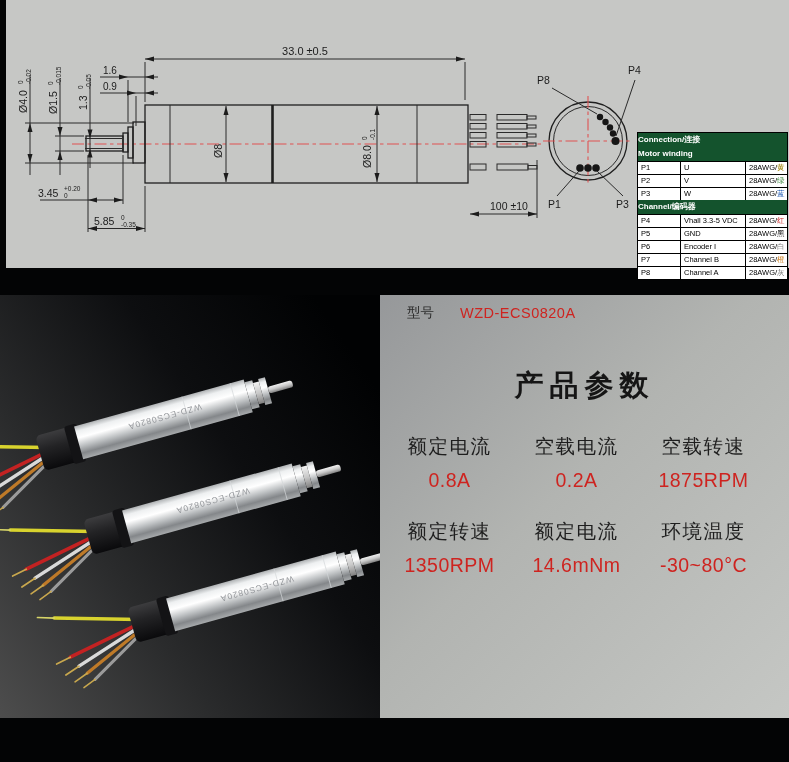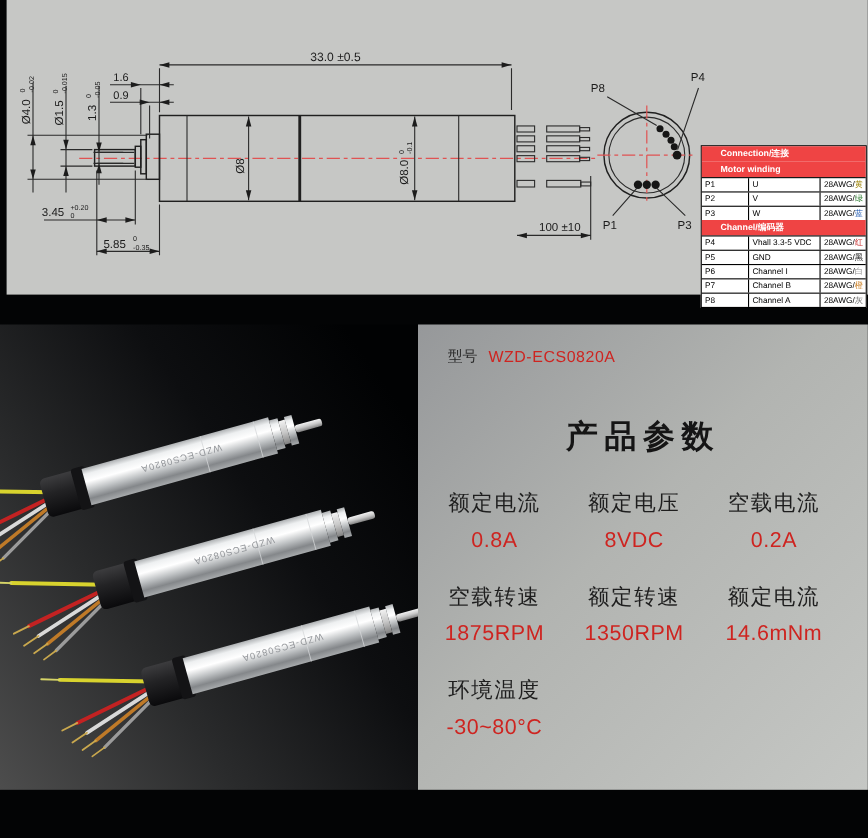--- a/index.html
+++ b/index.html
@@ -14,40 +14,40 @@
   .dline{stroke:#2a2a2a;stroke-width:1;fill:none}
   .pline{stroke:#1f1f1f;stroke-width:1.3;fill:none}
   .redcl{stroke:#e05353;stroke-width:1.1;fill:none;stroke-dasharray:12 3.5 3.5 3.5}
   .arr{fill:#1c1c1c}
 
   
   .conn-table{
     position:absolute;left:637px;top:132px;width:149px;background:#fff;
     border:1px solid #000;font-size:7.5px;color:#000;line-height:10px;
   }
-  .t-black{background:#ef4444;color:#fff;font-weight:bold;font-size:8px;padding:2px 17px}
+  .t-black{background:#14532d;color:#fff;font-weight:bold;font-size:8px;padding:2px 0}
   .t-row{display:flex;border-top:1px solid #000}
   .t-row span{padding:1px 3px;white-space:nowrap;overflow:hidden}
   .t-c1{width:36px;border-right:1px solid #000}
   .t-c2{width:58px;border-right:1px solid #000}
   .t-c3{flex:1}
 
   
   .photo{
     position:absolute;left:0;top:295px;width:380px;height:423px;
     background:linear-gradient(55deg,#4d4d4d 0%,#2a2b2c 32%,#0d0e10 62%,#010203 90%);
   }
   .photo svg{position:absolute;left:0;top:0}
 
   .panel{
     position:absolute;left:380px;top:295px;width:409px;height:423px;
     background:linear-gradient(135deg,#96989a 0%,#b2b4b1 45%,#c5c7c4 100%);
     color:#1e1e1e;
   }
-  .model-row{display:flex;align-items:flex-end;gap:10px;padding:20px 0 0 27px}
+  .model-row{display:flex;align-items:center;gap:26px;padding:9px 0 0 27px}
   .model-label{font-size:13.5px;color:#2b2b2b}
   .model-value{font-size:14.5px;color:#ce2420;letter-spacing:.5px}
   .panel-title{margin:44px 0 0 0;text-align:center;font-size:29px;font-weight:600;
     letter-spacing:6px;color:#151515}
   .spec-grid{display:grid;grid-template-columns:1fr 1fr 1fr;row-gap:26px;
     margin-top:27px;padding:0 22px 0 6px}
   .spec-cell{text-align:center}
   .spec-label{font-size:19.5px;letter-spacing:1.5px;color:#1e1e1e}
   .spec-value{margin-top:9px;font-size:19.5px;color:#ce2420;letter-spacing:.5px}
 </style>
@@ -229,21 +229,21 @@
       <span class="t-c2">Vhall 3.3-5 VDC</span>
       <span class="t-c3"><i style="font-style:normal">28AWG/</i><b style="font-weight: normal; color: rgb(198, 40, 40);">红</b></span>
     </div>
     <div class="t-row">
       <span class="t-c1">P5</span>
       <span class="t-c2">GND</span>
       <span class="t-c3"><i style="font-style:normal">28AWG/</i><b style="font-weight: normal; color: rgb(17, 17, 17);">黑</b></span>
     </div>
     <div class="t-row">
       <span class="t-c1">P6</span>
-      <span class="t-c2">Channel I</span>
+      <span class="t-c2">Encoder I</span>
       <span class="t-c3"><i style="font-style:normal">28AWG/</i><b style="font-weight: normal; color: rgb(138, 138, 138);">白</b></span>
     </div>
     <div class="t-row">
       <span class="t-c1">P7</span>
       <span class="t-c2">Channel B</span>
       <span class="t-c3"><i style="font-style:normal">28AWG/</i><b style="font-weight: normal; color: rgb(200, 120, 24);">橙</b></span>
     </div>
     <div class="t-row">
       <span class="t-c1">P8</span>
       <span class="t-c2">Channel A</span>
@@ -311,24 +311,20 @@
     <span class="model-value">WZD-ECS0820A</span>
   </div>
   <h1 class="panel-title">产品参数</h1>
 
   <div class="spec-grid">
     <div class="spec-cell">
       <div class="spec-label">额定电流</div>
       <div class="spec-value">0.8A</div>
     </div>
     <div class="spec-cell">
-      <div class="spec-label">额定电压</div>
-      <div class="spec-value">8VDC</div>
-    </div>
-    <div class="spec-cell">
       <div class="spec-label">空载电流</div>
       <div class="spec-value">0.2A</div>
     </div>
     <div class="spec-cell">
       <div class="spec-label">空载转速</div>
       <div class="spec-value">1875RPM</div>
     </div>
     <div class="spec-cell">
       <div class="spec-label">额定转速</div>
       <div class="spec-value">1350RPM</div>

